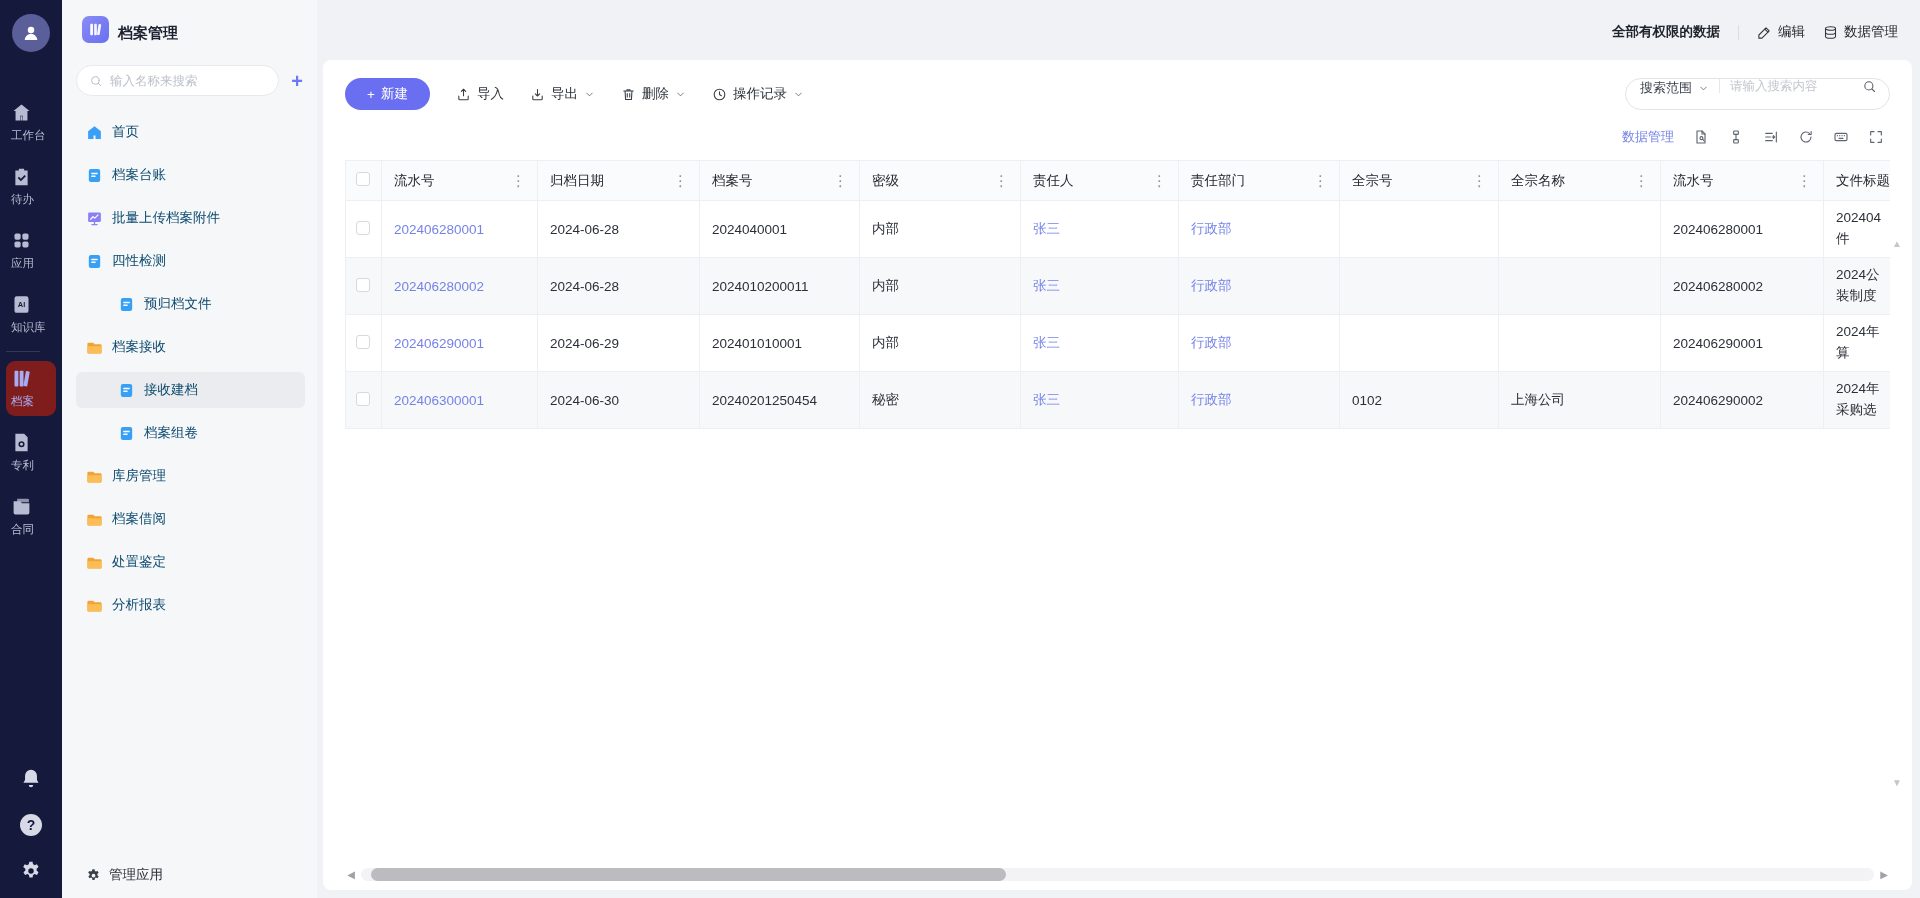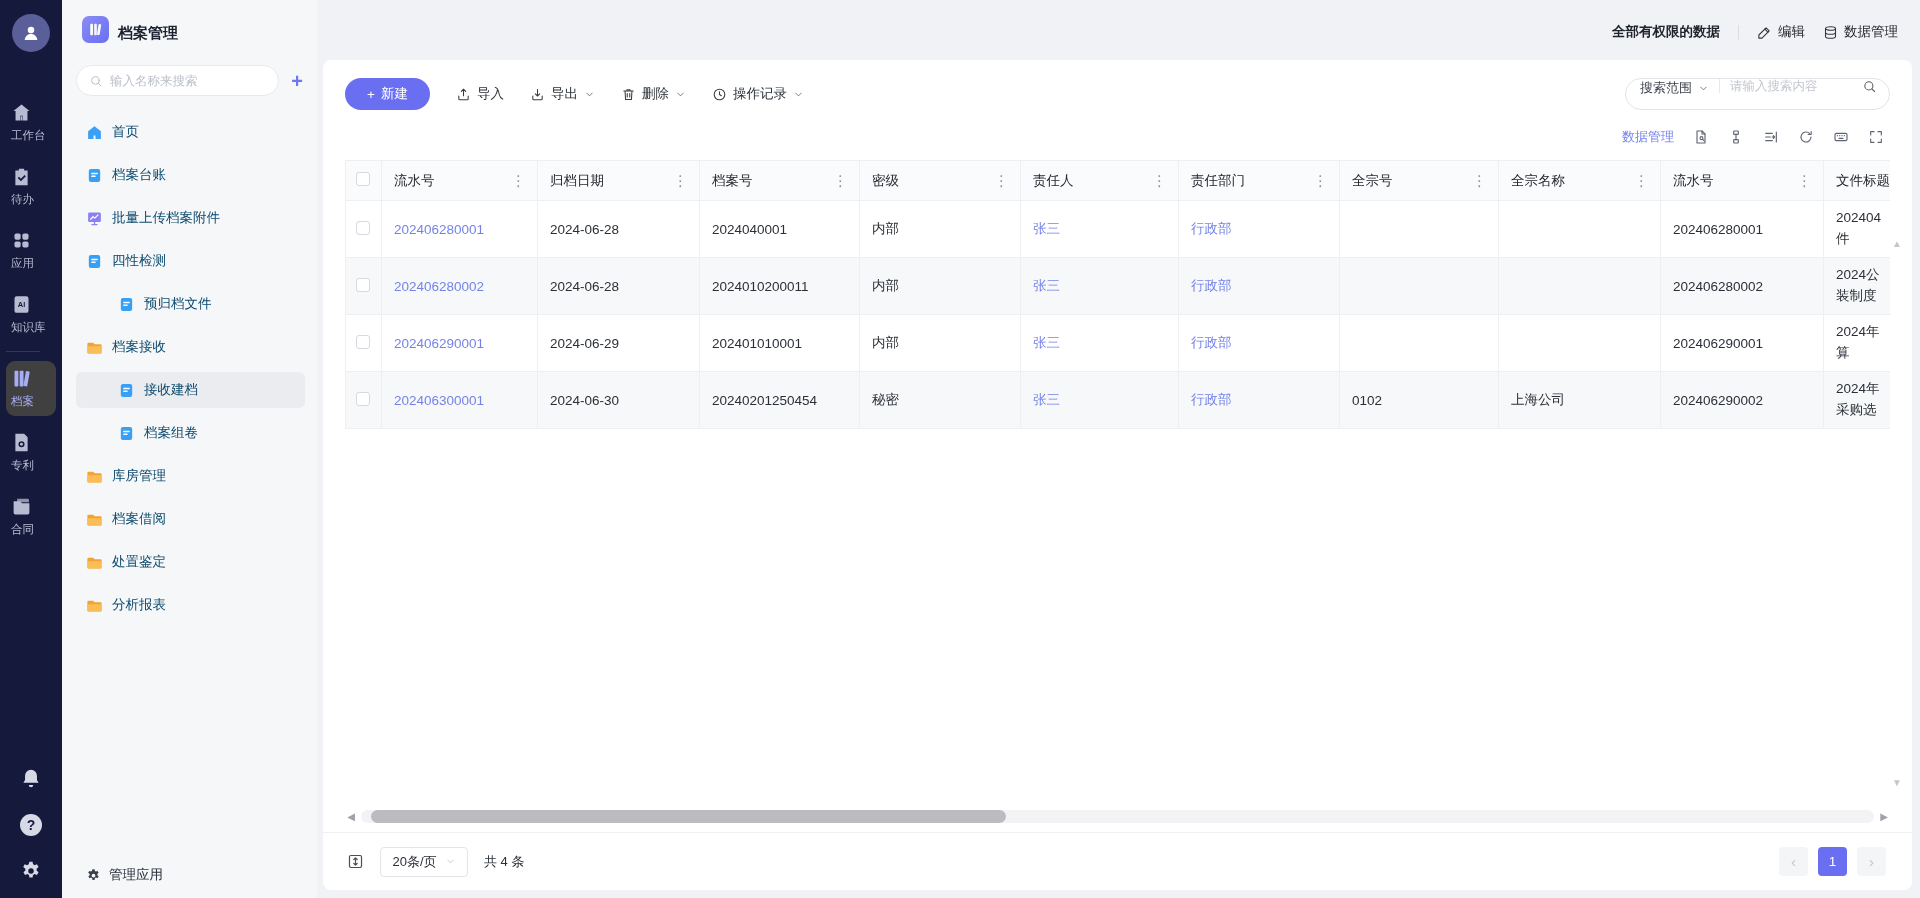--- a/index.html
+++ b/index.html
@@ -8,21 +8,21 @@
   svg { display:block; }
   .stk { fill:none; stroke:currentColor; stroke-width:1.7; stroke-linecap:round; stroke-linejoin:round; }
   .fil { fill:currentColor; }
 
   
   .rail { width:62px; background:#151a3c; display:flex; flex-direction:column; align-items:center; flex-shrink:0; padding:14px 0 16px; }
   .avatar { width:38px; height:38px; border-radius:50%; background:#5a5f99; display:flex; align-items:center; justify-content:center; color:#fff; margin-bottom:34px; cursor:pointer; }
   .avatar svg { width:20px; height:20px; }
   .rail-item { display:flex; flex-direction:column; gap:5px; color:#b8bcd2; font-size:11.5px; margin:9px 0; padding:7px 5px; border-radius:9px; width:50px; cursor:pointer; }
   .rail-item svg { width:21px; height:21px; }
-  .rail-item.active { background:#404040; color:#a6adf5; }
+  .rail-item.active { background:#7f1d1d; color:#a6adf5; }
   .rail-divider { width:34px; border-top:1px solid #323757; margin:6px 0; }
   .rail-spacer { flex:1; }
   .rail-bot { display:flex; flex-direction:column; align-items:center; gap:24px; color:#d7dae6; }
   .rail-bot .bi { cursor:pointer; }
   .rail-bot svg { width:22px; height:22px; }
   .help-circle { width:22px; height:22px; border-radius:50%; background:#d7dae6; color:#151a3c; font-weight:bold; font-size:14px; display:flex; align-items:center; justify-content:center; }
 
   
   .sidebar { width:255px; background:#f6f7f9; flex-shrink:0; display:flex; flex-direction:column; padding:16px 12px 14px 14px; }
   .sb-head { display:flex; align-items:flex-end; gap:9px; padding-left:6px; margin-bottom:22px; }
@@ -570,33 +570,14 @@
     </div>
 
     <div class="hscroll">
       <span class="h-arrow">◀</span>
       <div class="h-track">
           <div class="h-thumb"></div>
         </div>
       <span class="h-arrow">▶</span>
     </div>
 
-    <div class="pfooter">
-      <svg viewBox="0 0 24 24" class="stk rowsize-ic">
-          <rect x="3.5" y="3.5" width="17" height="17" rx="2"></rect>
-          <path d="M12 7.2v9.6M9.6 9.2L12 6.8l2.4 2.4M9.6 14.8L12 17.2l2.4-2.4"></path>
-        </svg>
-      <span class="psize">
-        <span>20条/页</span>
-        <svg viewBox="0 0 24 24" class="stk">
-            <path d="M6 9l6 6 6-6"></path>
-          </svg>
-      </span>
-      <span class="total">共 4 条</span>
-      <span class="pf-spacer"></span>
-      <div class="pager">
-        <span class="pg">‹</span>
-        <span class="pg cur" style="background: rgb(106, 111, 242);">1</span>
-        <span class="pg">›</span>
-      </div>
-    </div>
   </div>
 </div>
 
 </body></html>

